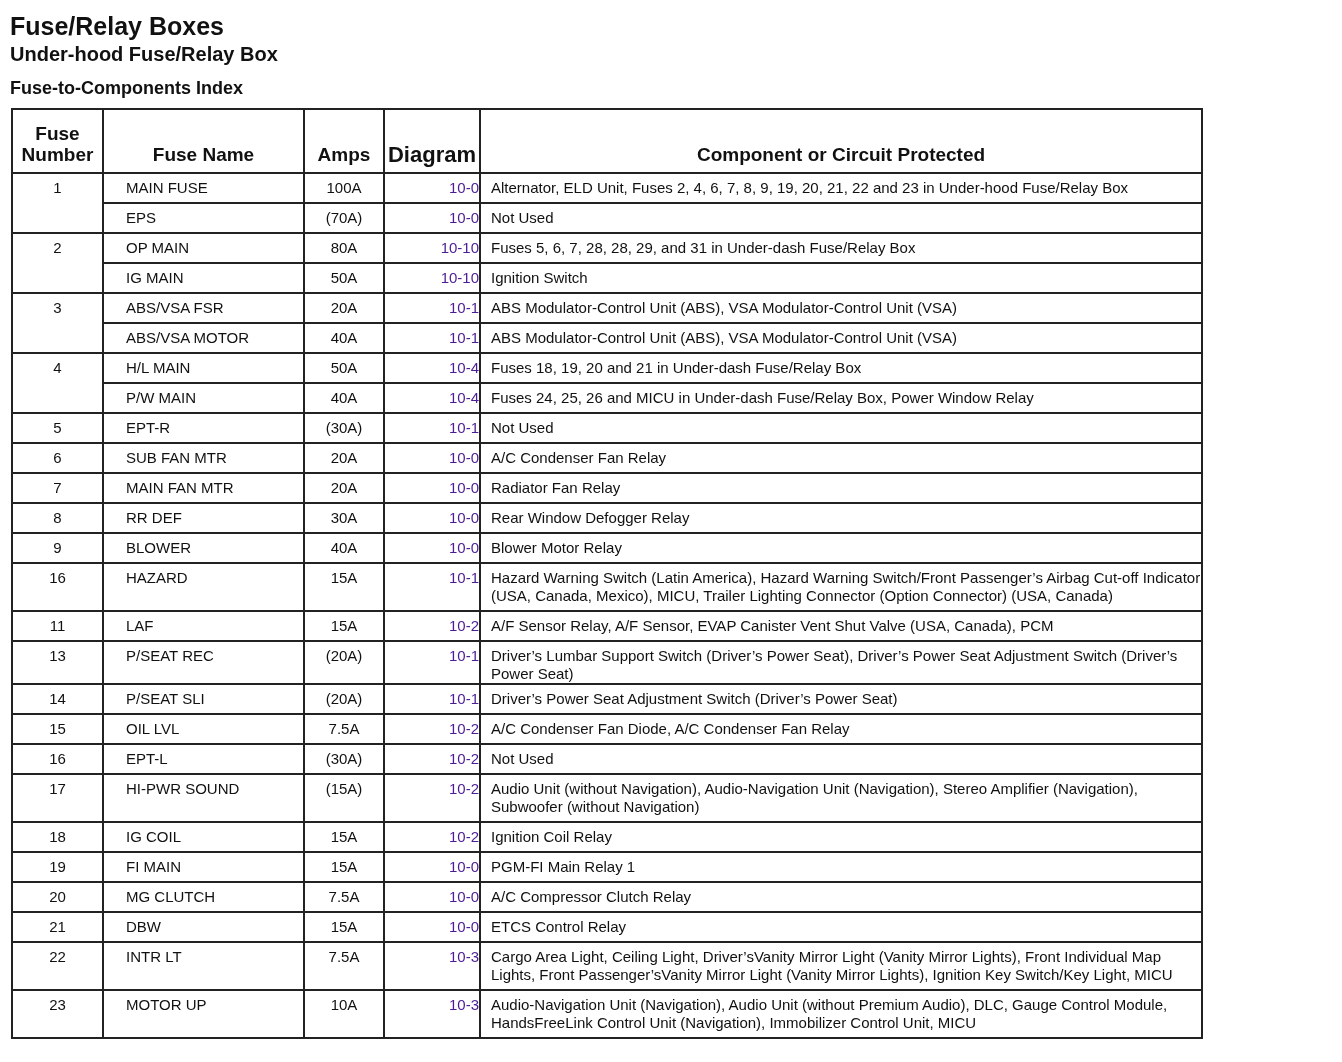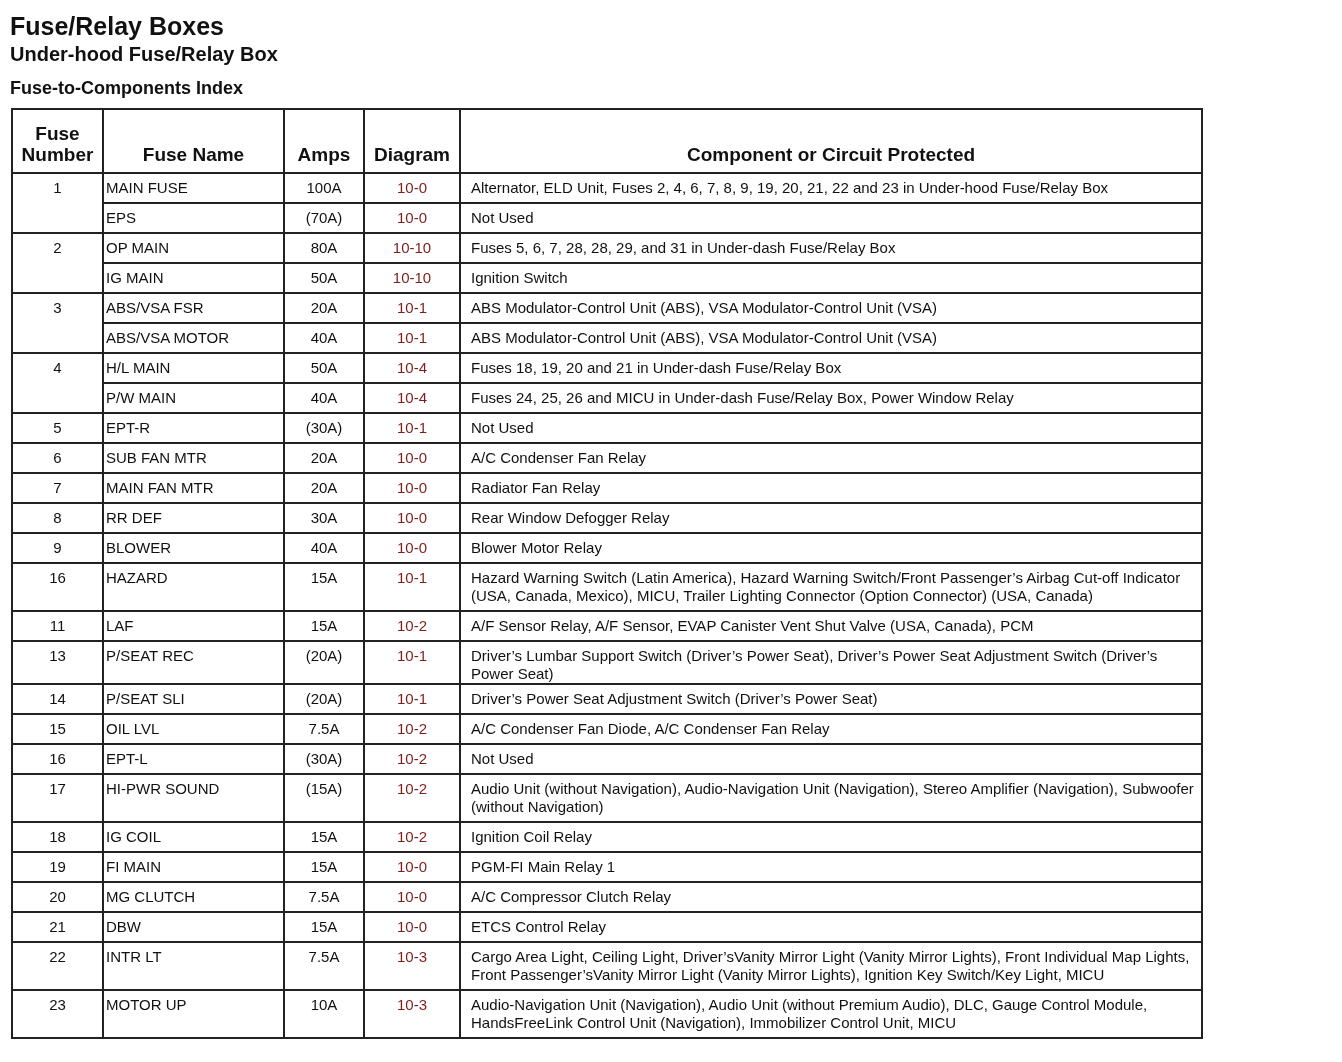--- a/index.html
+++ b/index.html
@@ -10,26 +10,26 @@
   .h1 { position: absolute; left: 10px; top: 12px; font-size: 25px; font-weight: bold; }
   .h2 { position: absolute; left: 10px; top: 43px; font-size: 20px; font-weight: bold; }
   .h3 { position: absolute; left: 10px; top: 78px; font-size: 18px; font-weight: bold; }
   table {
     position: absolute; left: 11px; top: 108px;
     width: 1192px; border-collapse: collapse;
     font-size: 15px;
   }
   th, td { border: 2px solid #222; padding: 0; }
   th { font-weight: bold; font-size: 19px; height: 55px; vertical-align: bottom; padding-bottom: 7px; line-height: 21px; }
-  th.diag { font-size: 19px; }
+  th.diag { font-size: 22px; }
   td { vertical-align: top; padding-top: 5px; height: 23px; line-height: 18px; }
   td.num { text-align: center; width: 89px; }
-  td.name { padding-left: 2px; width: 177px; }
+  td.name { padding-left: 22px; width: 177px; }
   td.amps { text-align: center; width: 78px; }
-  td.diag { text-align: center; width: 94px; color: #7f1d1d; }
+  td.diag { text-align: right; width: 94px; color: #4c1d95; }
   td.comp { padding-left: 10px; padding-right: 0; }
   tr.tall td { height: 41px; }
   td.merged-top { border-bottom: none; }
   td.merged-bot { border-top: none; }
 </style>
 </head>
 <body>
 
 <div class="h1">Fuse/Relay Boxes</div>
 <div class="h2">Under-hood Fuse/Relay Box</div>

